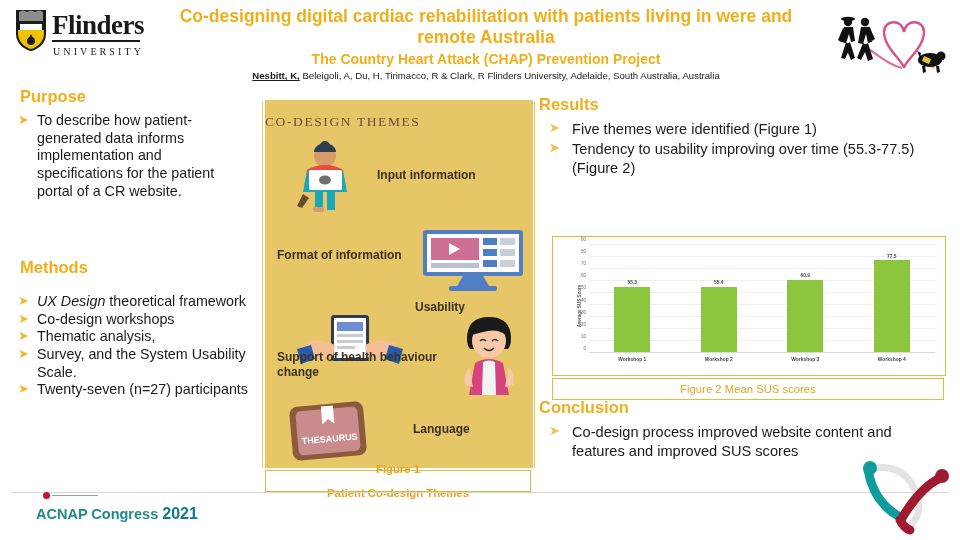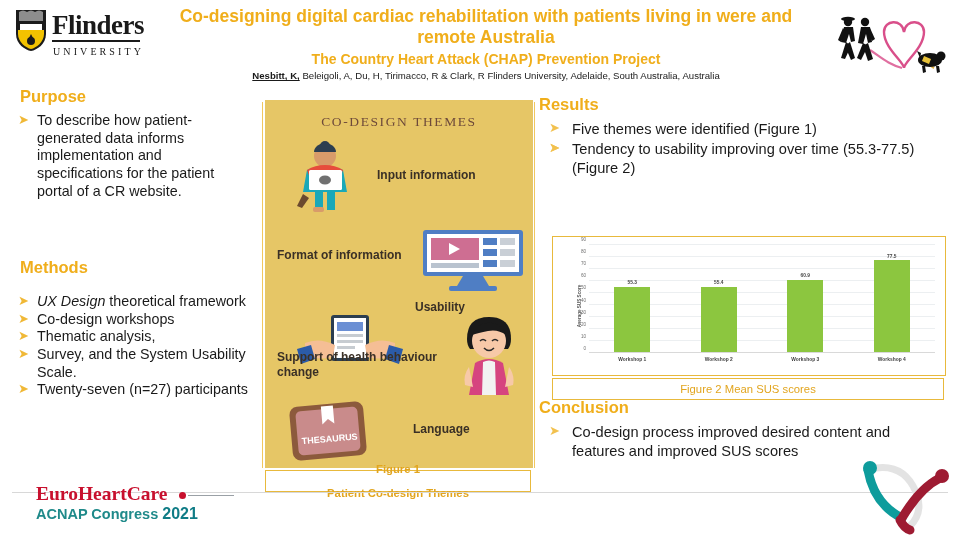--- a/index.html
+++ b/index.html
@@ -39,21 +39,21 @@
 
   
   #purpose-head{left:20px;top:88px;}
   #purpose-list{left:18px;top:112px;width:232px;}
   #methods-head{left:20px;top:259px;}
   #methods-list{left:18px;top:293px;width:238px;}
   .ital{font-style:italic;}
 
   
   #figure1-panel{left:265px;top:100px;width:268px;height:368px;background:#E6C666;overflow:hidden;}
-  #fig1-title{position:absolute;left:0;top:14px;width:100%;text-align:center;
+  #fig1-title{position:absolute;left:0;top:14px;width:100%;
       font-family:"Liberation Serif",serif;font-size:13.5px;letter-spacing:1.6px;color:#6E4A3A;}
   .fig-label{position:absolute;font-size:12px;font-weight:bold;color:#3a3026;}
   #figure1-caption{left:265px;top:470px;width:264px;height:20px;border:1.3px solid #E8B93C;
       background:#fff;color:#E2A51F;font-size:11.3px;font-weight:bold;
       display:flex;align-items:center;justify-content:center;flex-direction:column;}
 
   
   #results-head{left:539px;top:96px;}
   #results-list{left:545px;top:120px;width:400px;}
   #chart-frame{left:552px;top:236px;width:392px;height:138px;border:1.6px solid #E8B93C;background:#fff;}
@@ -334,31 +334,30 @@
 </div>
 
 <div class="abs" id="figure2-caption">
   <span>Figure 2</span>&nbsp;<span>Mean SUS scores</span>
 </div>
 
 <div class="abs sec-head" id="conclusion-head">Conclusion</div>
 <ul class="abs blist right" id="conclusion-list">
   <li>
     <span class="arw">➤</span>
-    <span>Co-design process improved desired content and features and improved SUS scores</span>
+    <span>Co-design process improved website content and features and improved SUS scores</span>
   </li>
 </ul>
 
 <div class="abs vrule" style="left:262px;top:102px;height:366px;"></div>
 <div class="abs vrule" style="left:534px;top:102px;height:366px;"></div>
 <div class="abs hrule" style="left:12px;top:492px;width:936px;"></div>
 
 <div class="abs" id="ehc-logo">
   <div class="ehc-top">
-    <span>EuroHeartCare</span>
     <span class="ehc-dot"></span><span class="ehc-line"></span>
   </div>
   <div class="ehc-bot">
     <span>ACNAP Congress </span><b>2021</b>
   </div>
 </div>
 
 <div class="abs" id="esc-logo">
   <svg viewBox="0 0 96 80" width="96" height="80">
     <path d="M16 10 q28 -4 40 24 q8 20 -6 34" fill="none" stroke="#e3e3e3" stroke-width="7"></path>

